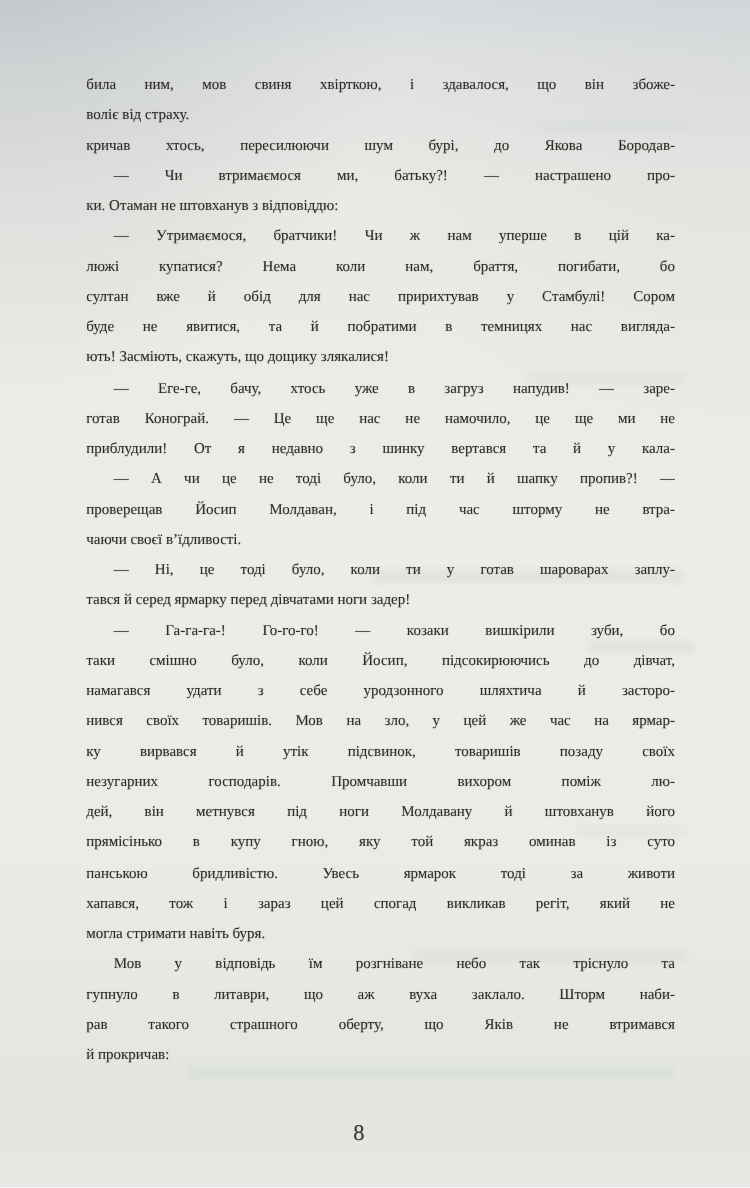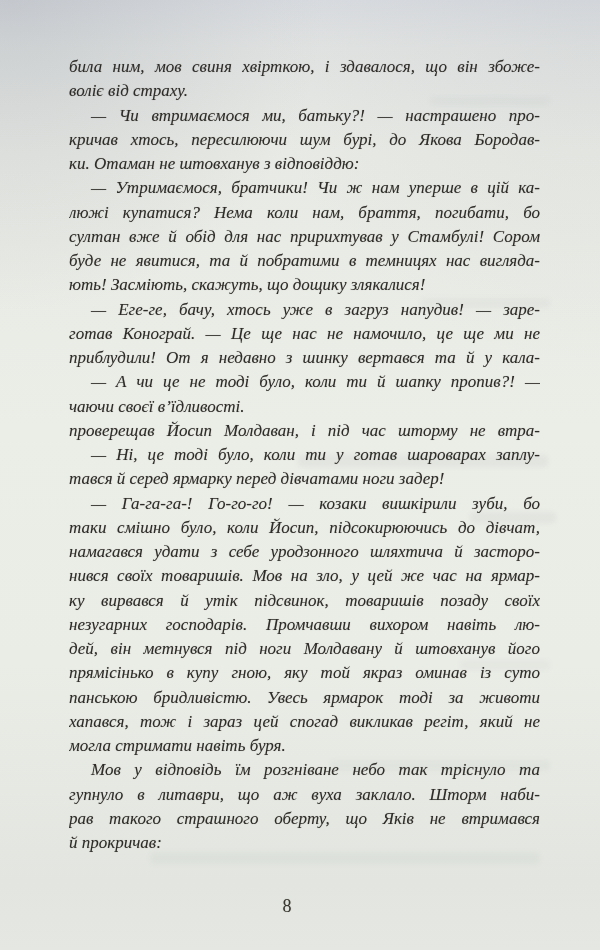--- a/index.html
+++ b/index.html
@@ -36,24 +36,23 @@
   .s4 { left: 330px; top: 760px; width: 220px; height: 11px; opacity: 0.05; }
   .s5 { left: 150px; top: 852px; width: 390px; height: 12px; opacity: 0.06; }
   .s6 { left: 430px; top: 96px;  width: 120px; height: 10px; opacity: 0.045; }
   .s7 { left: 460px; top: 660px; width: 90px;  height: 10px; opacity: 0.045; }
 
   .text-block {
     position: absolute;
     left: 69px;
     top: 55px;
     width: 471px;
-    font-size: 17px;
+    font-size: 12px;
     color: #2e2c28;
     text-shadow: 0 0 1px rgba(46,44,40,0.30);
-    font-style: italic;
   }
   .line {
     height: 24.25px;
     line-height: 24.25px;
     overflow: hidden;
     text-align: justify;
     text-align-last: justify;
     text-justify: inter-word;
     white-space: normal;
   }
@@ -83,42 +82,42 @@
   <div class="smudge s2"></div>
   <div class="smudge s3"></div>
   <div class="smudge s4"></div>
   <div class="smudge s5"></div>
   <div class="smudge s6"></div>
   <div class="smudge s7"></div>
 
   <div class="text-block">
       <div class="line">била ним, мов свиня хвірткою, і здавалося, що він збоже-</div>
       <div class="line last">воліє від страху.</div>
+      <div class="line">кричав хтось, пересилюючи шум бурі, до Якова Бородав-</div>
       <div class="line indent">— Чи втримаємося ми, батьку?! — настрашено про-</div>
-      <div class="line">кричав хтось, пересилюючи шум бурі, до Якова Бородав-</div>
       <div class="line last">ки. Отаман не штовханув з відповіддю:</div>
       <div class="line indent">— Утримаємося, братчики! Чи ж нам уперше в цій ка-</div>
       <div class="line">люжі купатися? Нема коли нам, браття, погибати, бо</div>
       <div class="line">султан вже й обід для нас пририхтував у Стамбулі! Сором</div>
       <div class="line">буде не явитися, та й побратими в темницях нас вигляда-</div>
       <div class="line last">ють! Засміють, скажуть, що дощику злякалися!</div>
       <div class="line indent">— Еге-ге, бачу, хтось уже в загруз напудив! — заре-</div>
       <div class="line">готав Конограй. — Це ще нас не намочило, це ще ми не</div>
       <div class="line">приблудили! От я недавно з шинку вертався та й у кала-</div>
       <div class="line indent">— А чи це не тоді було, коли ти й шапку пропив?! —</div>
+      <div class="line">проверещав Йосип Молдаван, і під час шторму не втра-</div>
       <div class="line last">чаючи своєї в’їдливості.</div>
-      <div class="line">проверещав Йосип Молдаван, і під час шторму не втра-</div>
       <div class="line indent">— Ні, це тоді було, коли ти у готав шароварах заплу-</div>
       <div class="line last">тався й серед ярмарку перед дівчатами ноги задер!</div>
       <div class="line indent">— Га-га-га-! Го-го-го! — козаки вишкірили зуби, бо</div>
       <div class="line">таки смішно було, коли Йосип, підсокирюючись до дівчат,</div>
       <div class="line">намагався удати з себе уродзонного шляхтича й засторо-</div>
       <div class="line">нився своїх товаришів. Мов на зло, у цей же час на ярмар-</div>
       <div class="line">ку вирвався й утік підсвинок, товаришів позаду своїх</div>
-      <div class="line">незугарних господарів. Промчавши вихором навіть лю-</div>
+      <div class="line">незугарних господарів. Промчавши вихором поміж лю-</div>
       <div class="line">дей, він метнувся під ноги Молдавану й штовханув його</div>
       <div class="line">прямісінько в купу гною, яку той якраз оминав із суто</div>
       <div class="line">панською бридливістю. Увесь ярмарок тоді за животи</div>
       <div class="line">хапався, тож і зараз цей спогад викликав регіт, який не</div>
       <div class="line last">могла стримати навіть буря.</div>
       <div class="line indent">Мов у відповідь їм розгніване небо так тріснуло та</div>
       <div class="line">гупнуло в литаври, що аж вуха заклало. Шторм наби-</div>
       <div class="line">рав такого страшного оберту, що Яків не втримався</div>
       <div class="line last">й прокричав:</div>
     </div>

